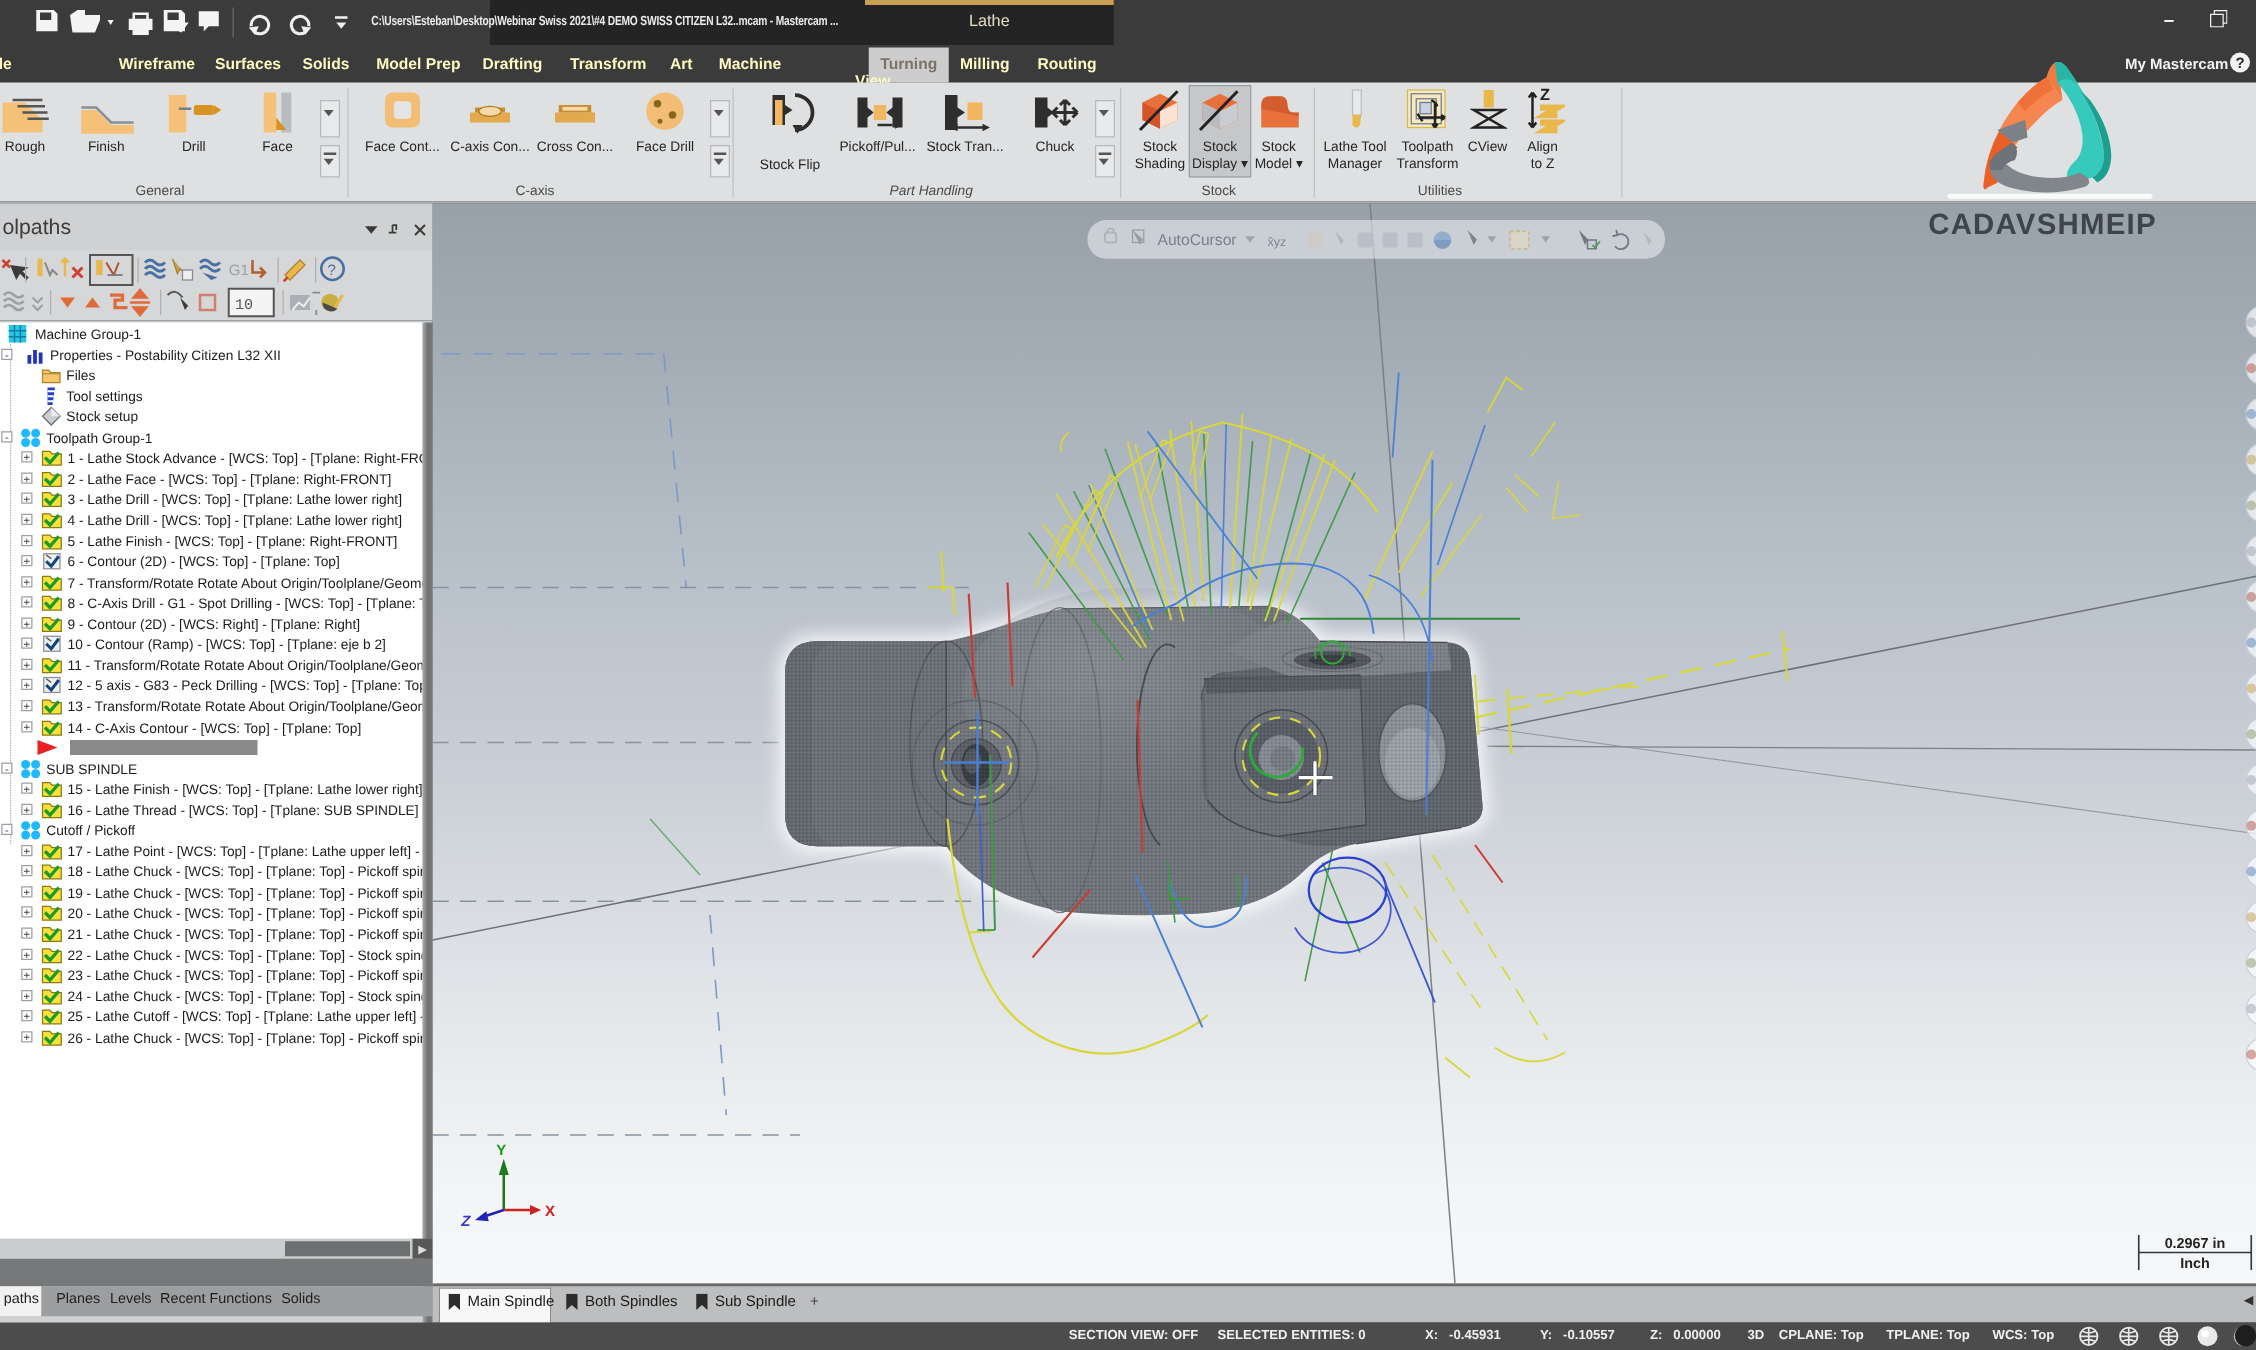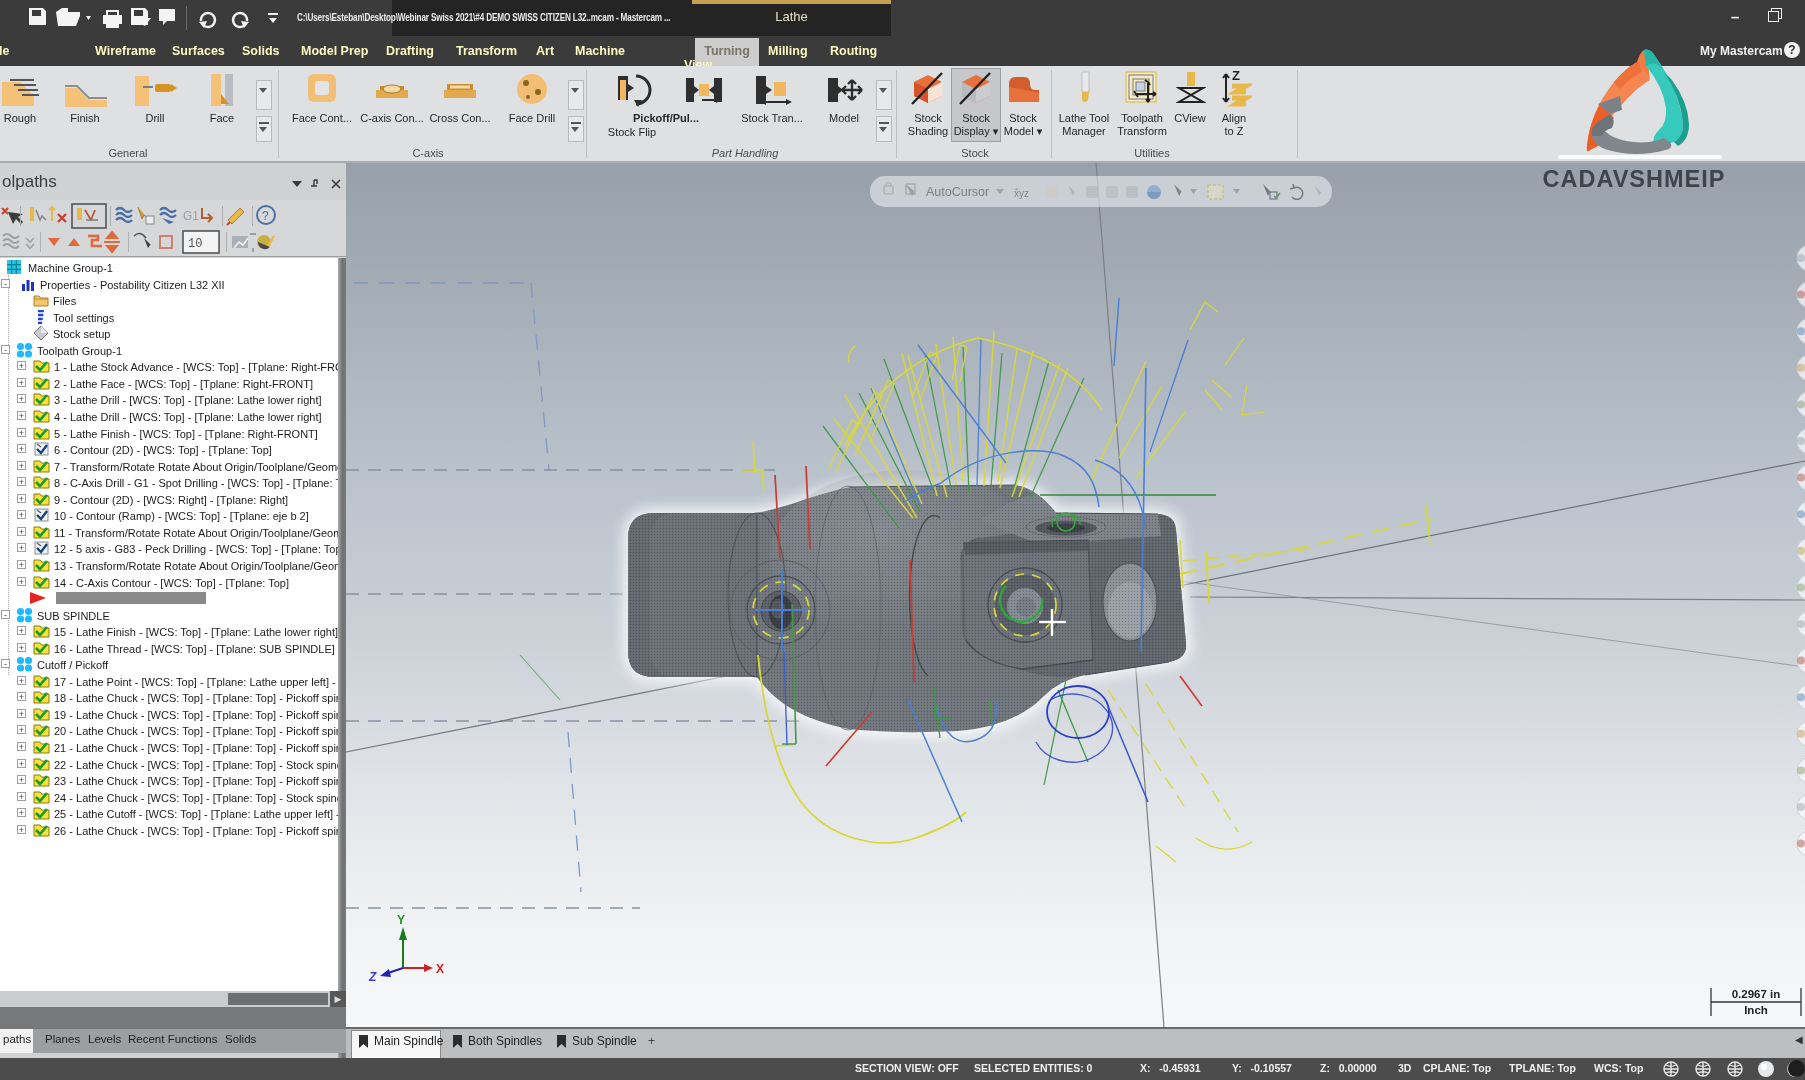--- a/index.html
+++ b/index.html
@@ -187,34 +187,34 @@
   <path d="M8 8 h6 v20 h-6 z" fill="#f0b760"></path>
 </svg>
 <div class="ilabel" style="left:592px;width:80px;margin-top:14px;">Stock Flip</div>
 <svg class="ricon" style="left:682px;top:72px;" width="44" height="36" viewBox="0 0 44 36">
   <path d="M4 6 h8 v8 l5 4 -5 4 v8 h-8 z" fill="#2e2e2e"></path>
   <path d="M40 6 h-8 v8 l-5 4 5 4 v8 h8 z" fill="#2e2e2e"></path>
   <rect x="17" y="12" width="10" height="12" fill="#f0b760"></rect>
   <path d="M20 28 h12" stroke="#2e2e2e" stroke-width="2"></path>
   <path d="M34 25 l6 3 -6 3 z" fill="#2e2e2e"></path>
 </svg>
-<div class="ilabel" style="left:626px;width:80px;font-weight:bold;">Pickoff/Pul...</div>
+<div class="ilabel" style="left:662px;width:80px;">Pickoff/Pul...</div>
 <svg class="ricon" style="left:752px;top:72px;" width="44" height="36" viewBox="0 0 44 36">
   <path d="M4 4 h10 v10 l6 4 -6 4 v10 h-10 z" fill="#2e2e2e"></path>
   <rect x="22" y="10" width="12" height="14" fill="#f0b760"></rect>
   <path d="M12 30 h24" stroke="#2e2e2e" stroke-width="2"></path>
   <path d="M14 27 l-6 3 6 3 z" fill="#2e2e2e"></path>
   <path d="M34 27 l6 3 -6 3 z" fill="#2e2e2e"></path>
 </svg>
 <div class="ilabel" style="left:732px;width:80px;">Stock Tran...</div>
 <svg class="ricon" style="left:824px;top:72px;" width="42" height="36" viewBox="0 0 42 36">
   <path d="M4 6 h10 v8 l5 4 -5 4 v8 h-10 z" fill="#2e2e2e"></path>
   <path d="M28 8 v20 M18 18 h20 M28 8 l-4 4 M28 8 l4 4 M28 28 l-4 -4 M28 28 l4 -4 M18 18 l4 -4 M18 18 l4 4 M38 18 l-4 -4 M38 18 l-4 4" stroke="#2e2e2e" stroke-width="2.4" fill="none"></path>
 </svg>
-<div class="ilabel" style="left:804px;width:80px;">Model</div>
+<div class="ilabel" style="left:804px;width:80px;">Chuck</div>
 <div class="abs" style="left:876px;top:80px;width:16px;height:30px;background:#e8e9ea;border:1px solid #b8b9ba;"></div>
 <div class="abs" style="left:876px;top:116px;width:16px;height:26px;background:#e8e9ea;border:1px solid #b8b9ba;"></div>
 <div class="abs" style="left:879px;top:88px;width:0;height:0;border-left:4px solid transparent;border-right:4px solid transparent;border-top:5px solid #555;"></div>
 <div class="abs" style="left:879px;top:122px;width:10px;height:2px;background:#555;"></div>
 <div class="abs" style="left:879px;top:127px;width:0;height:0;border-left:4px solid transparent;border-right:4px solid transparent;border-top:5px solid #555;"></div>
 
 <div class="abs" style="left:951px;top:68px;width:50px;height:74px;background:#c6c7c9;border:1px solid #9aa0a6;"></div>
 <svg class="ricon" style="left:908px;top:72px;" width="40" height="34" viewBox="0 0 40 34">
   <path d="M6 10 L20 3 L34 10 L34 24 L20 31 L6 24 Z" fill="#e8703a"></path>
   <path d="M20 17 L34 10 L34 24 L20 31 Z" fill="#fbe3d4"></path>

